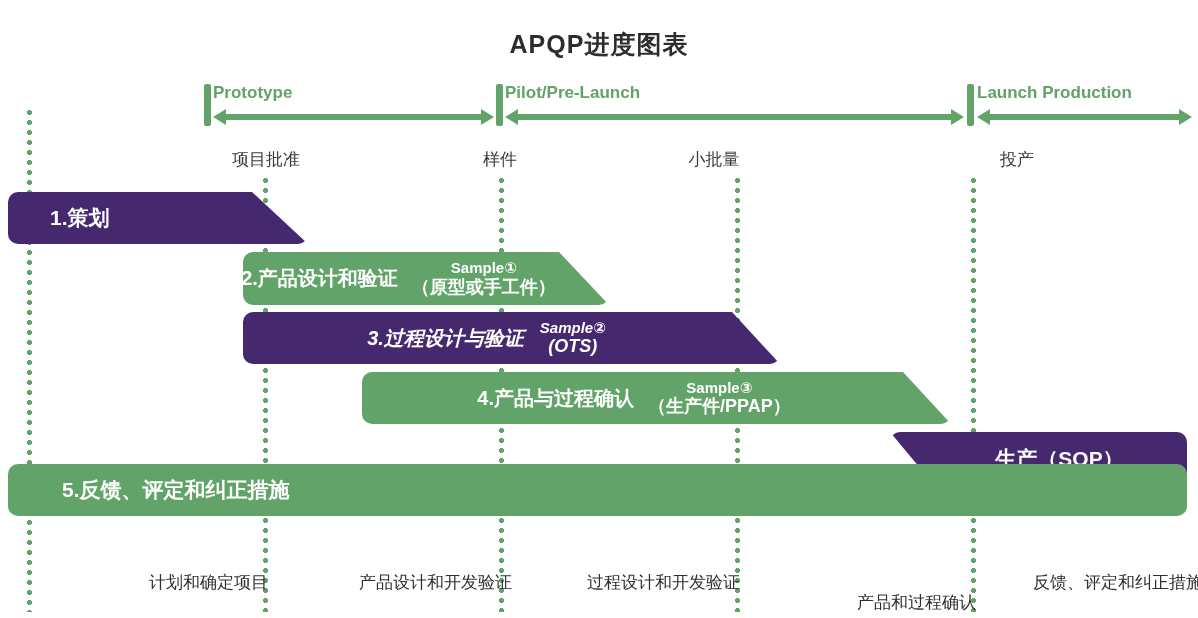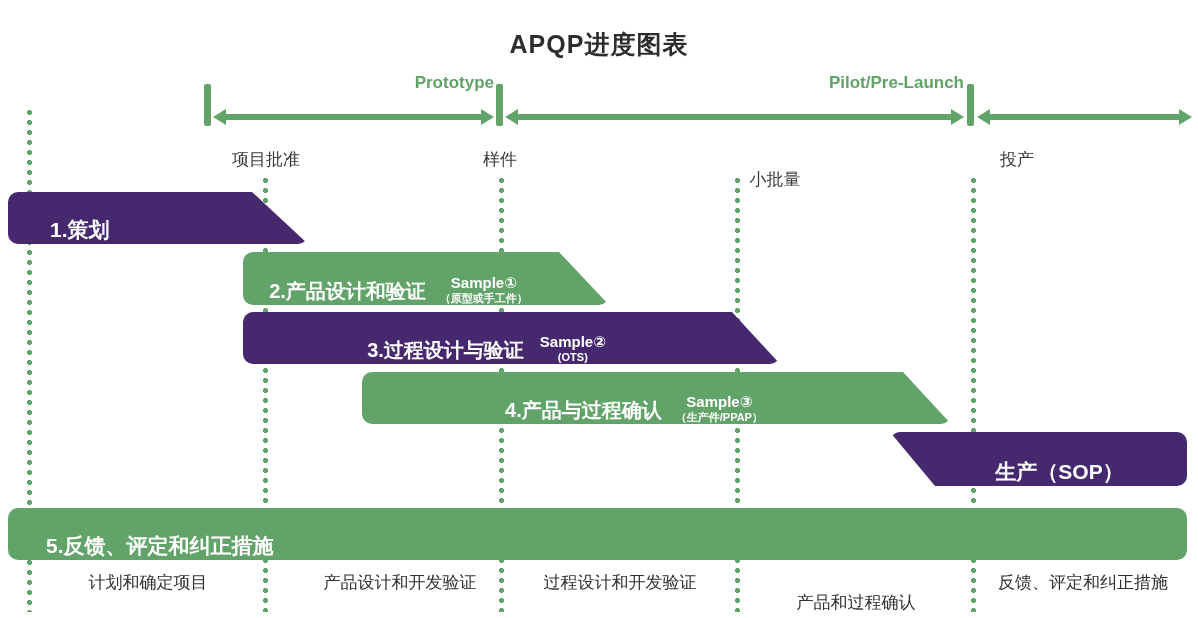--- a/index.html
+++ b/index.html
@@ -14,88 +14,89 @@
   .stage{position:relative;width:1198px;height:618px;background:#fff;overflow:hidden;}
 
   .title{position:absolute;top:28px;left:0;width:1198px;text-align:center;
     font-size:25px;font-weight:bold;color:var(--title-text);letter-spacing:1px;}
 
   .concept-label{position:absolute;left:6px;top:82px;font-size:20px;font-weight:bold;color:#1E1E1E;}
 
   .sep{position:absolute;top:84px;width:7px;height:42px;background:var(--green);border-radius:2px;}
   .sep.s1{left:204px;} .sep.s2{left:496px;} .sep.s3{left:967px;}
 
-  .phase-label{position:absolute;top:73px;font-size:17px;font-weight:bold;color:var(--green);text-align:right;}
+  .phase-label{position:absolute;top:83px;font-size:17px;font-weight:bold;color:var(--green);text-align:left;}
   .phase-label.p1{left:213px;width:281px;}
   .phase-label.p2{left:505px;width:459px;}
   .phase-label.p3{left:977px;width:215px;}
 
   .arrow{position:absolute;top:109px;height:16px;display:flex;align-items:center;}
   .arrow.a1{left:213px;width:281px;}
   .arrow.a2{left:505px;width:459px;}
   .arrow.a3{left:977px;width:215px;}
   .arrow .line{flex:1;height:6px;background:var(--green);}
   .arrow .head{width:0;height:0;border-top:8px solid transparent;border-bottom:8px solid transparent;}
   .arrow .head.left{border-right:13px solid var(--green);}
   .arrow .head.right{border-left:13px solid var(--green);}
 
   .milestone{position:absolute;top:148px;width:120px;text-align:center;font-size:17px;color:var(--label-text);}
-  .milestone.m0{left:206px;} .milestone.m1{left:440px;} .milestone.m2{left:715px;margin-top:20px;} .milestone.m3{left:914px;text-align:right;}
+  .milestone.m0{left:206px;} .milestone.m1{left:440px;} .milestone.m2{left:654px;} .milestone.m3{left:914px;text-align:right;}
 
   .vline{position:absolute;width:5px;z-index:0;background-repeat:repeat-y;
     background-image:radial-gradient(circle 2.3px at 2.5px 2.5px, var(--green) 98%, transparent 100%);
     background-size:5px 10px;}
   .vline.v0{left:27px;top:110px;height:502px;}
   .vline.v1{left:263px;top:178px;height:434px;}
   .vline.v2{left:499px;top:178px;height:434px;}
   .vline.v3{left:735px;top:178px;height:434px;}
   .vline.v4{left:971px;top:178px;height:434px;}
 
-  .bar{position:absolute;z-index:2;display:flex;align-items:flex-end;color:var(--white);
+  .bar{position:absolute;z-index:2;display:flex;align-items:center;color:var(--white);
     font-weight:bold;border-radius:10px;}
   .bar .main{font-size:20px;font-weight:bold;white-space:nowrap;}
   .bar .big{font-size:21px;}
   .sample{text-align:center;line-height:1.18;white-space:nowrap;}
   .sample .s1{font-size:15px;font-weight:bold;display:block;}
-  .sample .s2{font-size:11px;font-weight:bold;display:block;}
+  .sample .s2{font-size:18px;font-weight:bold;display:block;}
 
   .bar.b1{left:8px;top:192px;width:300px;height:52px;background:var(--purple);
     clip-path:polygon(0 0,calc(100% - 56px) 0,100% 100%,0 100%);padding-left:42px;}
   .bar.b2{left:243px;top:252px;width:366px;height:53px;background:var(--green);
     clip-path:polygon(0 0,calc(100% - 50px) 0,100% 100%,0 100%);
     justify-content:center;padding-right:55px;gap:14px;}
   .bar.b3{left:243px;top:312px;width:537px;height:52px;background:var(--purple);
     clip-path:polygon(0 0,calc(100% - 48px) 0,100% 100%,0 100%);
-    justify-content:center;padding-right:50px;gap:16px;}
+    justify-content:center;padding-right:50px;gap:16px;font-style:italic;}
   .bar.b4{left:362px;top:372px;width:589px;height:52px;background:var(--green);
     clip-path:polygon(0 0,calc(100% - 48px) 0,100% 100%,0 100%);
     justify-content:center;padding-right:45px;gap:14px;}
   .bar.b5{left:890px;top:432px;width:297px;height:54px;background:var(--purple);
     clip-path:polygon(0 0,100% 0,100% 100%,45px 100%);
     justify-content:center;padding-left:42px;}
-  .bar.b6{left:8px;top:508px;width:1179px;height:52px;background:var(--green);padding-left:38px;}
+  .bar.b6{left:8px;top:464px;width:1179px;height:52px;background:var(--green);padding-left:54px;}
 
-  .bottom-label{position:absolute;top:571px;width:240px;text-align:center;font-size:17px;color:#303030;white-space:nowrap;}
-  .bottom-label.t0{left:28px;} .bottom-label.t1{left:280px;} .bottom-label.t2{left:500px;}
+  .bottom-label{position:absolute;top:571px;width:240px;text-align:right;font-size:17px;color:#303030;white-space:nowrap;}
+  .bottom-label.t0{left:28px;} .bottom-label.t1{left:272px;} .bottom-label.t2{left:500px;}
   .bottom-label.t3{left:736px;margin-top:20px;} .bottom-label.t4{left:963px;}
 </style>
 </head>
 <body>
 
 <div class="stage">
 
   <div class="title">APQP进度图表</div>
 
 
   <div class="sep s1"></div>
   <div class="sep s2"></div>
   <div class="sep s3"></div>
 
   <div class="phase-label p1">Prototype</div>
   <div class="phase-label p2">Pilot/Pre-Launch</div>
+  <div class="phase-label p3">Launch Production</div>
 
   <div class="arrow a1">
     <span class="head left"></span>
     <span class="line"></span>
     <span class="head right"></span>
   </div>
   <div class="arrow a2">
     <span class="head left"></span>
     <span class="line"></span>
     <span class="head right"></span>

